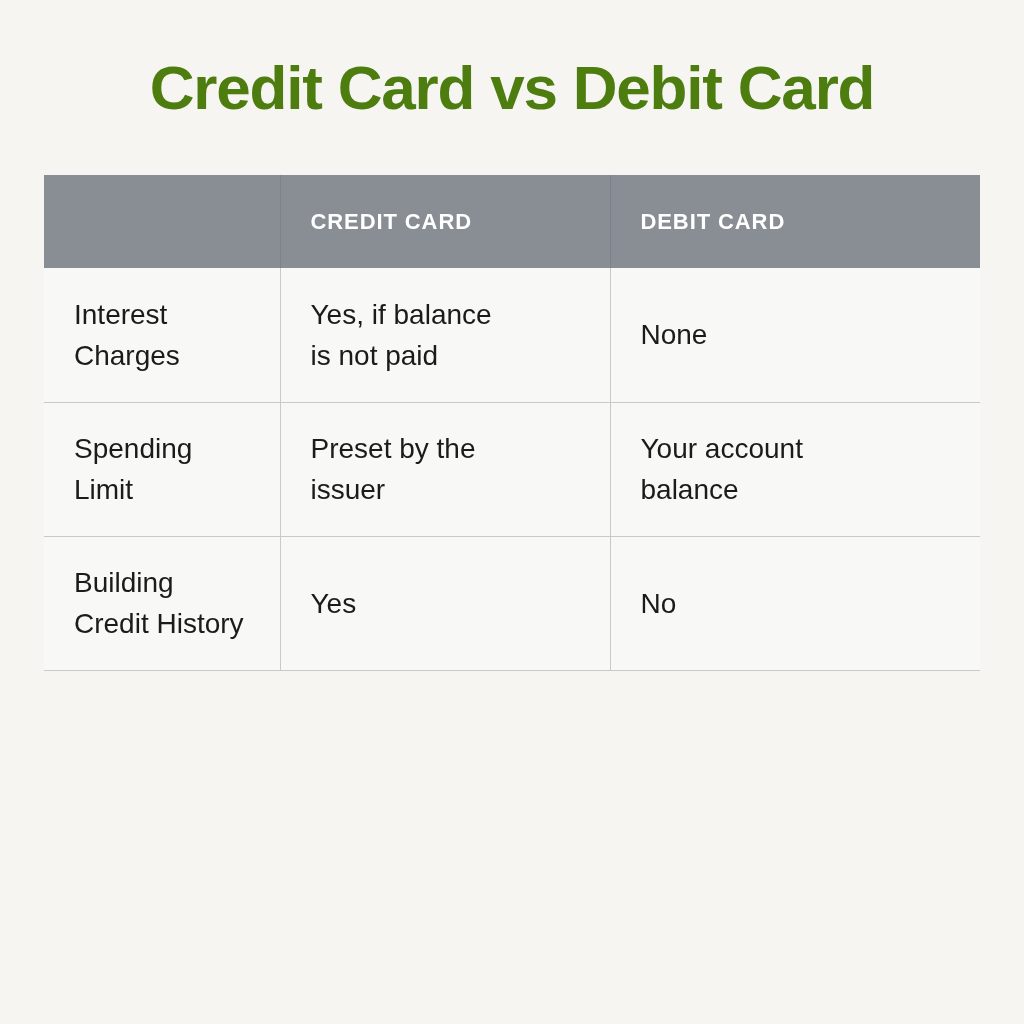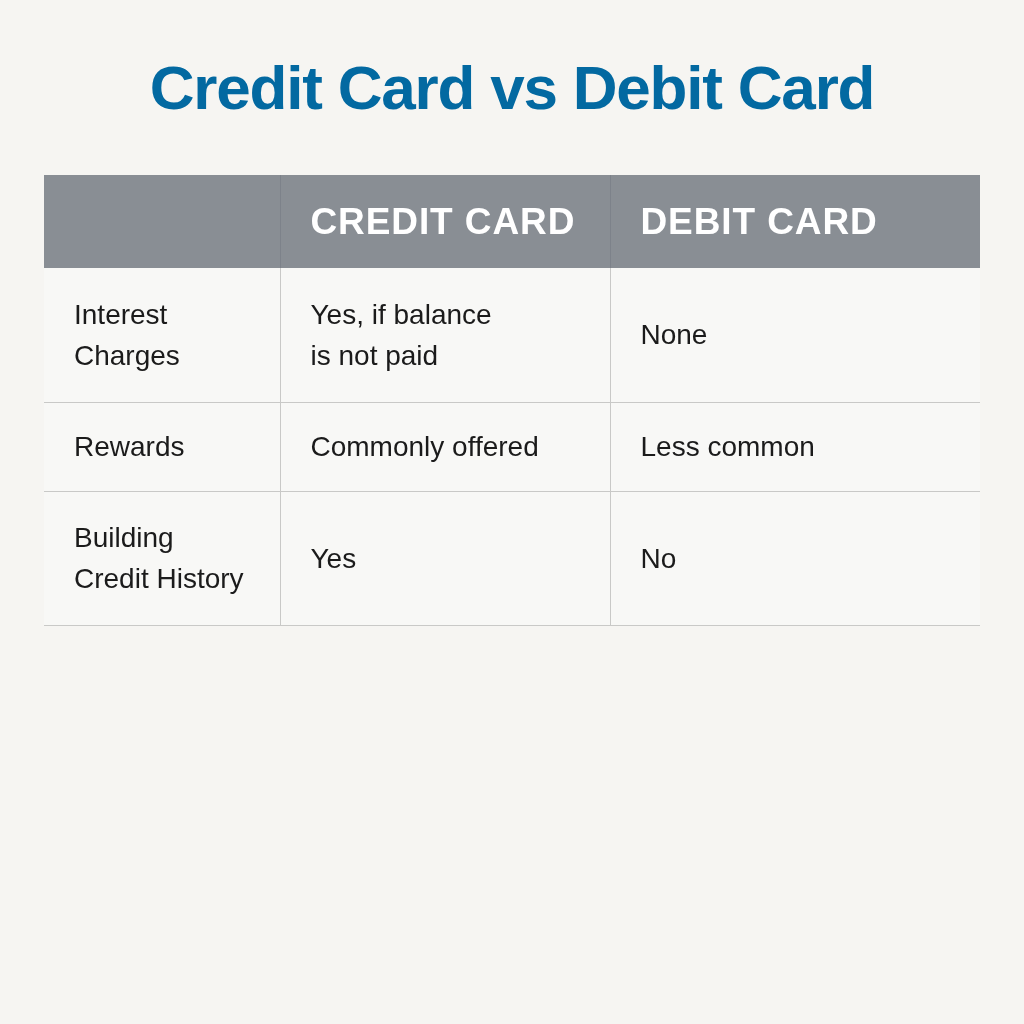--- a/index.html
+++ b/index.html
@@ -24,21 +24,21 @@
   #title {
     position: absolute;
     left: 0;
     top: 52px;
     width: 1024px;
     text-align: center;
     font-size: 62px;
     line-height: 72px;
     font-weight: 800;
     letter-spacing: -1.2px;
-    color: #0369a1;
+    color: #4d7c0f;
     white-space: nowrap;
   }
   
   #comparison-table {
     position: absolute;
     left: 44px;
     top: 175px;
     width: 936px;
     border-collapse: collapse;
     table-layout: fixed;
@@ -49,21 +49,21 @@
   #comparison-table col.c-debit   { width: 370px; }
 
   #comparison-table thead th {
     background: #898e94;
     height: 93px;
     padding: 0 30px;
     margin: 0;
     text-align: left;
     vertical-align: middle;
     color: #ffffff;
-    font-size: 37px;
+    font-size: 22px;
     font-weight: 700;
     letter-spacing: 0.9px;
     border-right: 1px solid #7d828a;
     box-sizing: border-box;
   }
   #comparison-table thead th.last { border-right: none; }
   #comparison-table thead th.feature-head { padding: 0; }
 
   #comparison-table tbody td {
     background: #f8f8f6;
@@ -114,29 +114,32 @@
 Charges</span>
           </td>
         <td>
             <span class="cell-text">Yes, if balance
 is not paid</span>
           </td>
         <td class="last">
             <span class="cell-text">None</span>
           </td>
       </tr>
-      <tr class="one-line">
+      <tr class="two-line">
         <td>
-            <span class="cell-text">Rewards</span>
+            <span class="cell-text">Spending
+Limit</span>
           </td>
         <td>
-            <span class="cell-text">Commonly offered</span>
+            <span class="cell-text">Preset by the
+issuer</span>
           </td>
         <td class="last">
-            <span class="cell-text">Less common</span>
+            <span class="cell-text">Your account
+balance</span>
           </td>
       </tr>
       <tr class="two-line">
         <td>
             <span class="cell-text">Building
 Credit History</span>
           </td>
         <td>
             <span class="cell-text">Yes</span>
           </td>

